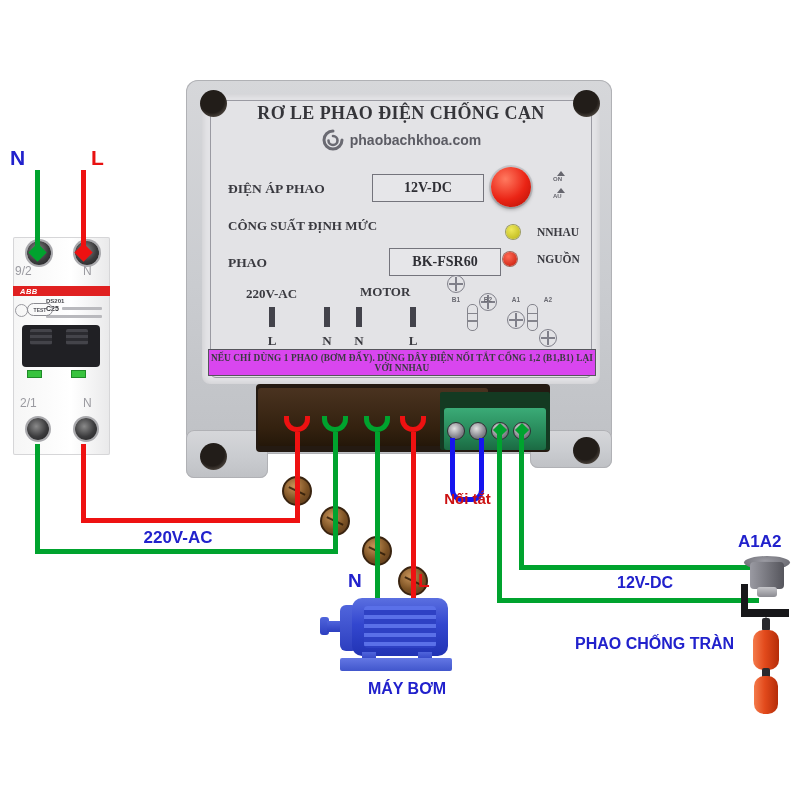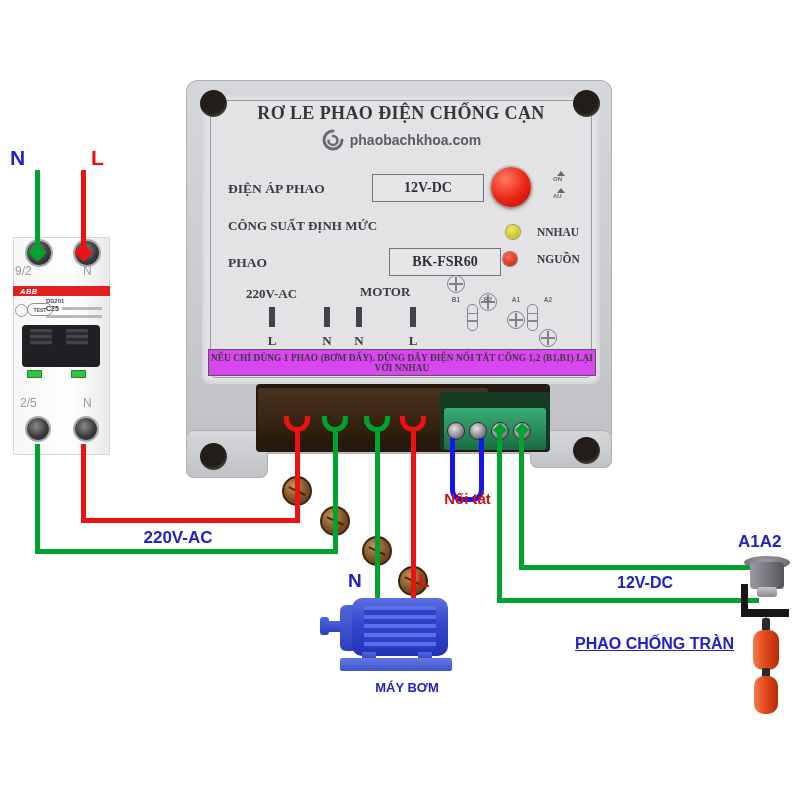--- a/index.html
+++ b/index.html
@@ -194,21 +194,21 @@
   <div class="abs testoval" style="left:27px;top:303px;width:26px;height:13px;font-size:5px;">
     <span>TEST</span>
   </div>
 
   <div class="abs toggle" style="left:22px;top:325px;width:78px;height:42px;"></div>
   <div class="abs handle" style="left:30px;top:329px;width:22px;height:16px;"></div>
   <div class="abs handle" style="left:66px;top:329px;width:22px;height:16px;"></div>
   <div class="abs gwin" style="left:27px;top:370px;width:15px;height:8px;"></div>
   <div class="abs gwin" style="left:71px;top:370px;width:15px;height:8px;"></div>
 
-  <div class="abs" style="left:20px;top:396px;font-size:12px;color:#9a9aa0;">2/5</div>
+  <div class="abs" style="left:20px;top:396px;font-size:12px;color:#9a9aa0;">2/1</div>
   <div class="abs" style="left:83px;top:396px;font-size:12px;color:#9a9aa0;">N</div>
   <div class="abs bterm" style="left:27px;top:418px;width:22px;height:22px;"></div>
   <div class="abs bterm" style="left:75px;top:418px;width:22px;height:22px;"></div>
 
   <div class="abs blab" style="left:10px;top:146px;font-size:21px;">N</div>
   <div class="abs rlab" style="left:91px;top:146px;font-size:21px;">L</div>
 
   <div class="wire wg" style="left:35px;top:170px;width:5px;height:82px;"></div>
   <div class="diam wg" style="left:31px;top:246px;"></div>
   <div class="wire wr" style="left:81px;top:170px;width:5px;height:82px;"></div>
@@ -248,27 +248,27 @@
   <div class="abs rlab" style="left:418px;top:570px;font-size:19px;">L</div>
 
   <div class="abs motor-part" style="left:320px;top:617px;width:9px;height:18px;border-radius:3px;"></div>
   <div class="abs motor-part" style="left:327px;top:621px;width:16px;height:11px;"></div>
   <div class="abs motor-part" style="left:340px;top:605px;width:18px;height:46px;border-radius:6px;"></div>
   <div class="abs motor-body" style="left:352px;top:598px;width:96px;height:58px;"></div>
   <div class="abs motor-fins" style="left:364px;top:606px;width:72px;height:42px;"></div>
   <div class="abs motor-part" style="left:362px;top:652px;width:14px;height:9px;"></div>
   <div class="abs motor-part" style="left:418px;top:652px;width:14px;height:9px;"></div>
   <div class="abs motor-base" style="left:340px;top:658px;width:112px;height:13px;"></div>
-  <div class="abs blab ctr" style="left:352px;top:680px;width:110px;font-size:13px;">MÁY BƠM</div>
+  <div class="abs blab ctr" style="left:352px;top:680px;width:110px;font-size:16px;">MÁY BƠM</div>
 
   <div class="abs fs-cap" style="left:744px;top:556px;width:46px;height:13px;"></div>
   <div class="abs fs-bodyc" style="left:750px;top:562px;width:34px;height:27px;"></div>
   <div class="abs fs-ring" style="left:757px;top:587px;width:20px;height:10px;"></div>
   <div class="abs blackp" style="left:741px;top:584px;width:7px;height:32px;"></div>
   <div class="abs blackp" style="left:741px;top:609px;width:48px;height:8px;"></div>
   <div class="abs fstring" style="left:765px;top:617px;width:2px;height:96px;"></div>
   <div class="abs fconn" style="left:762px;top:618px;width:8px;height:13px;"></div>
   <div class="abs floatc" style="left:753px;top:630px;width:26px;height:40px;"></div>
   <div class="abs fconn" style="left:762px;top:668px;width:8px;height:10px;"></div>
   <div class="abs floatc" style="left:754px;top:676px;width:24px;height:38px;"></div>
-  <div class="abs blab" style="left:575px;top:635px;font-size:16px;text-decoration:underline;">PHAO CHỐNG TRÀN</div>
+  <div class="abs blab" style="left:575px;top:635px;font-size:16px;">PHAO CHỐNG TRÀN</div>
 
 </div>
 
 </body></html>

